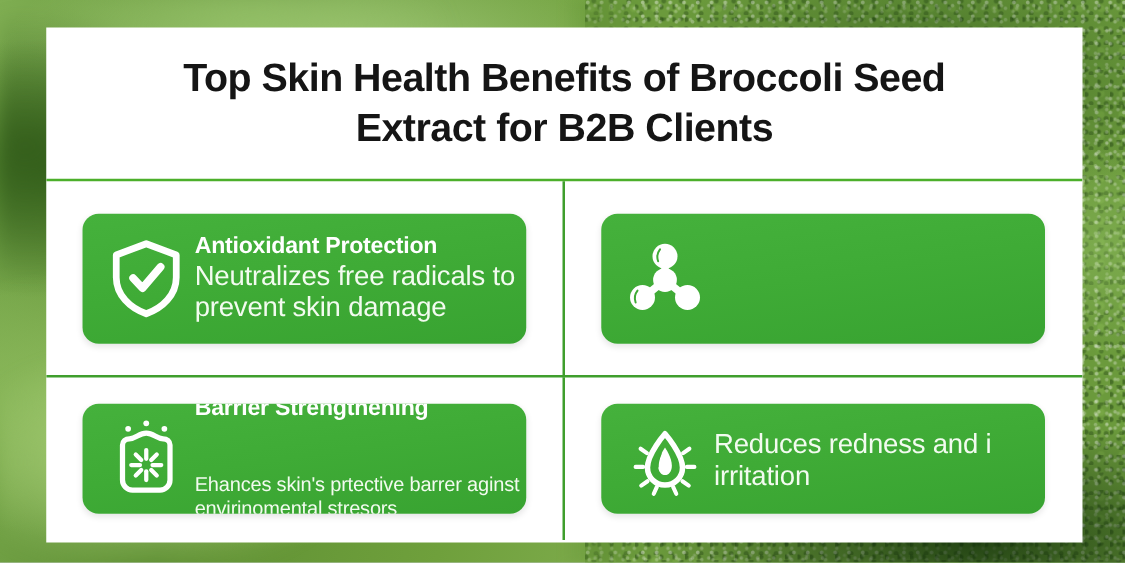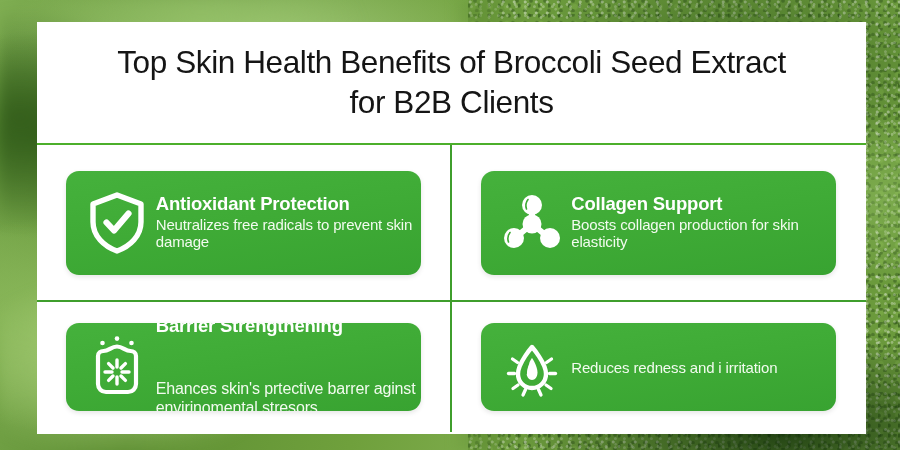--- a/index.html
+++ b/index.html
@@ -74,21 +74,21 @@
 
   
   #header {
     height:123px;
     display:flex; align-items:center; justify-content:center;
     border-bottom:2.5px solid #4caf2b;
     padding:0 26px;
   }
   #title {
     font-size:31.5px;
-    font-weight:normal;
+    font-weight:bold;
     color:#151515;
     text-align:center;
     line-height:1.25;
     letter-spacing:-0.4px;
     max-width:690px;
   }
 
   
   #grid {
     display:grid;
@@ -127,21 +127,21 @@
     color:#ffffff;
     font-weight:bold;
     font-size:18.5px;
     line-height:1.12;
     letter-spacing:-0.2px;
     white-space:nowrap;
   }
   .card-title.wrap { white-space:normal; }
   .card-desc {
     color:#f2fbef;
-    font-size:15px;
+    font-size:22px;
     line-height:1.17;
     margin-top:1px;
     letter-spacing:-0.15px;
   }
   .card-desc.sm { font-size:16px;margin-top:43px; }
 </style>
 </head>
 <body>
 
 <div id="bg">
@@ -180,24 +180,20 @@
         <div class="card-icon">
           <svg width="62" height="60" viewBox="0 0 62 60" fill="none">
             <path d="M31 14 L31 31 M31 31 L15 44 M31 31 L47 44" stroke="#ffffff" stroke-width="6" stroke-linecap="round"></path>
             <circle cx="31" cy="31" r="9.5" fill="#ffffff"></circle>
             <circle cx="31" cy="12" r="10" fill="#ffffff"></circle>
             <circle cx="13" cy="45" r="10" fill="#ffffff"></circle>
             <circle cx="49" cy="45" r="10" fill="#ffffff"></circle>
             <path d="M27 6.5 A10 10 0 0 0 25.5 16" stroke="#3fab36" stroke-width="1.6" fill="none" stroke-linecap="round"></path>
             <path d="M9 39.5 A10 10 0 0 0 7.5 49" stroke="#3fab36" stroke-width="1.6" fill="none" stroke-linecap="round"></path>
           </svg>
-        </div>
-        <div class="card-text">
-          <div class="card-title">Collagen Support</div>
-          <div class="card-desc">Boosts collagen production for skin elasticity</div>
         </div>
       </div>
     </div>
 
     <div class="cell c2">
       <div class="card tall">
         <div class="card-icon">
           <svg width="60" height="66" viewBox="0 0 60 66" fill="none">
             <path d="M11 22 C11 19 13.5 17 16.5 17 C22 17 24 12.5 30 12.5 C36 12.5 38 17 43.5 17
                      C46.5 17 49 19 49 22 V50 C49 54.4 45.4 58 41 58 H19 C14.6 58 11 54.4 11 50 Z" stroke="#ffffff" stroke-width="4.2" stroke-linejoin="round" fill="none"></path>

